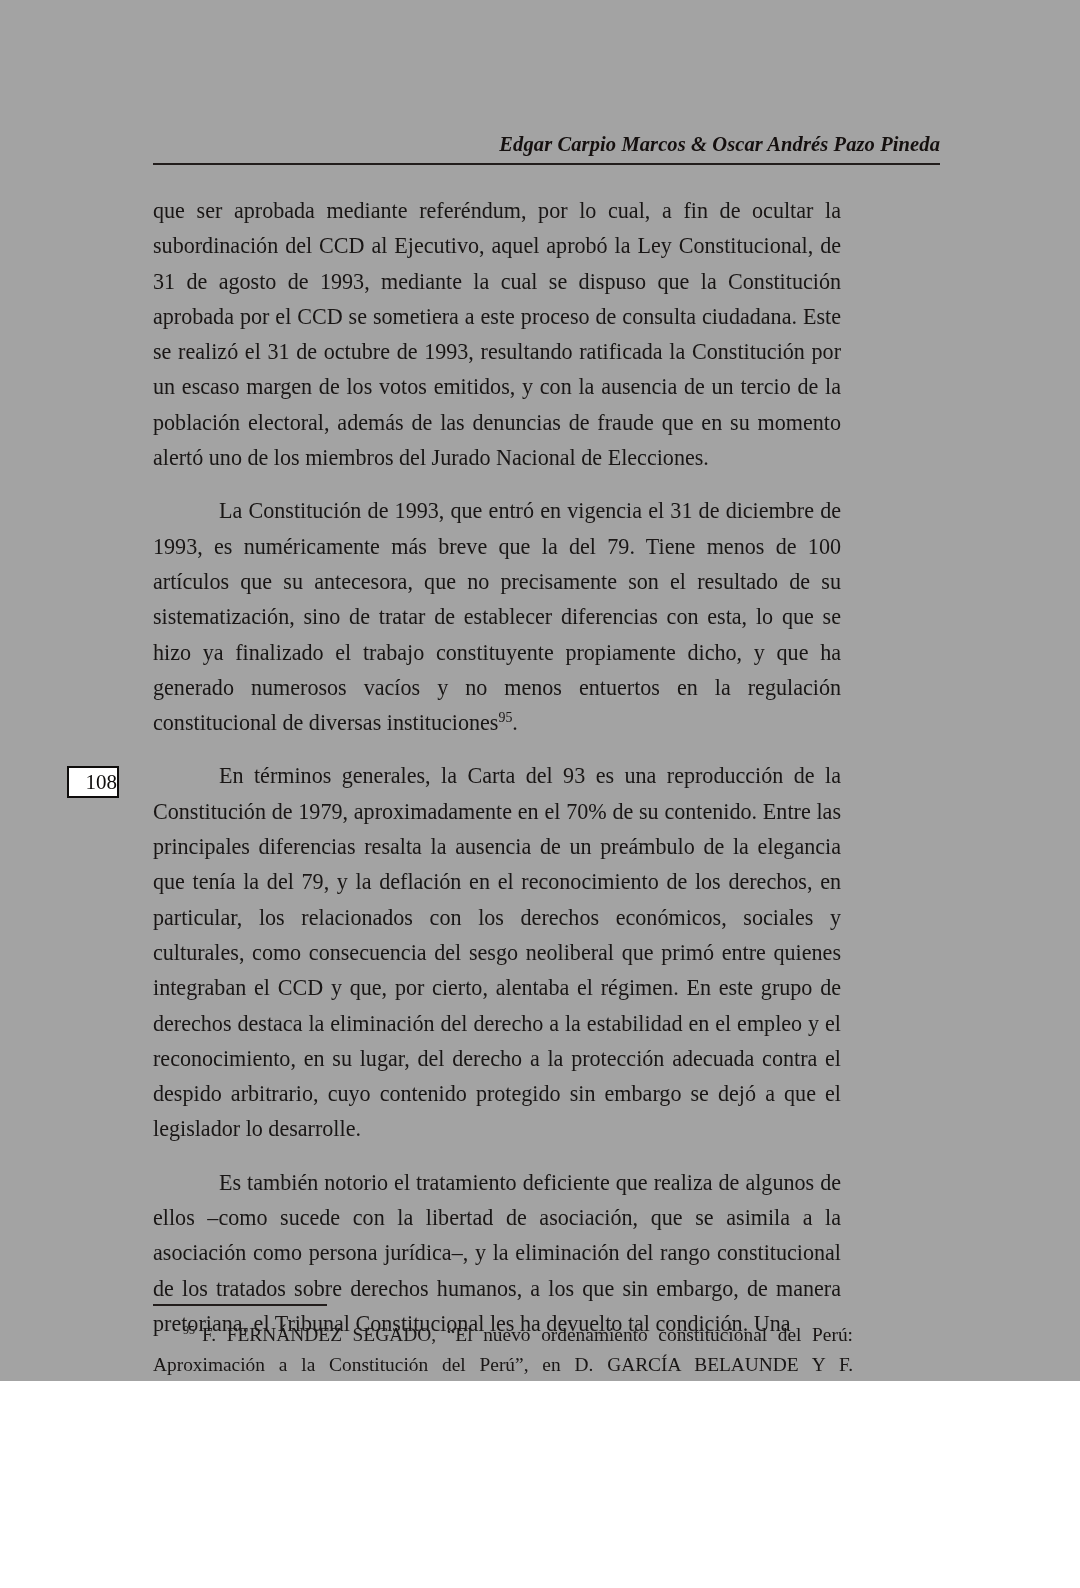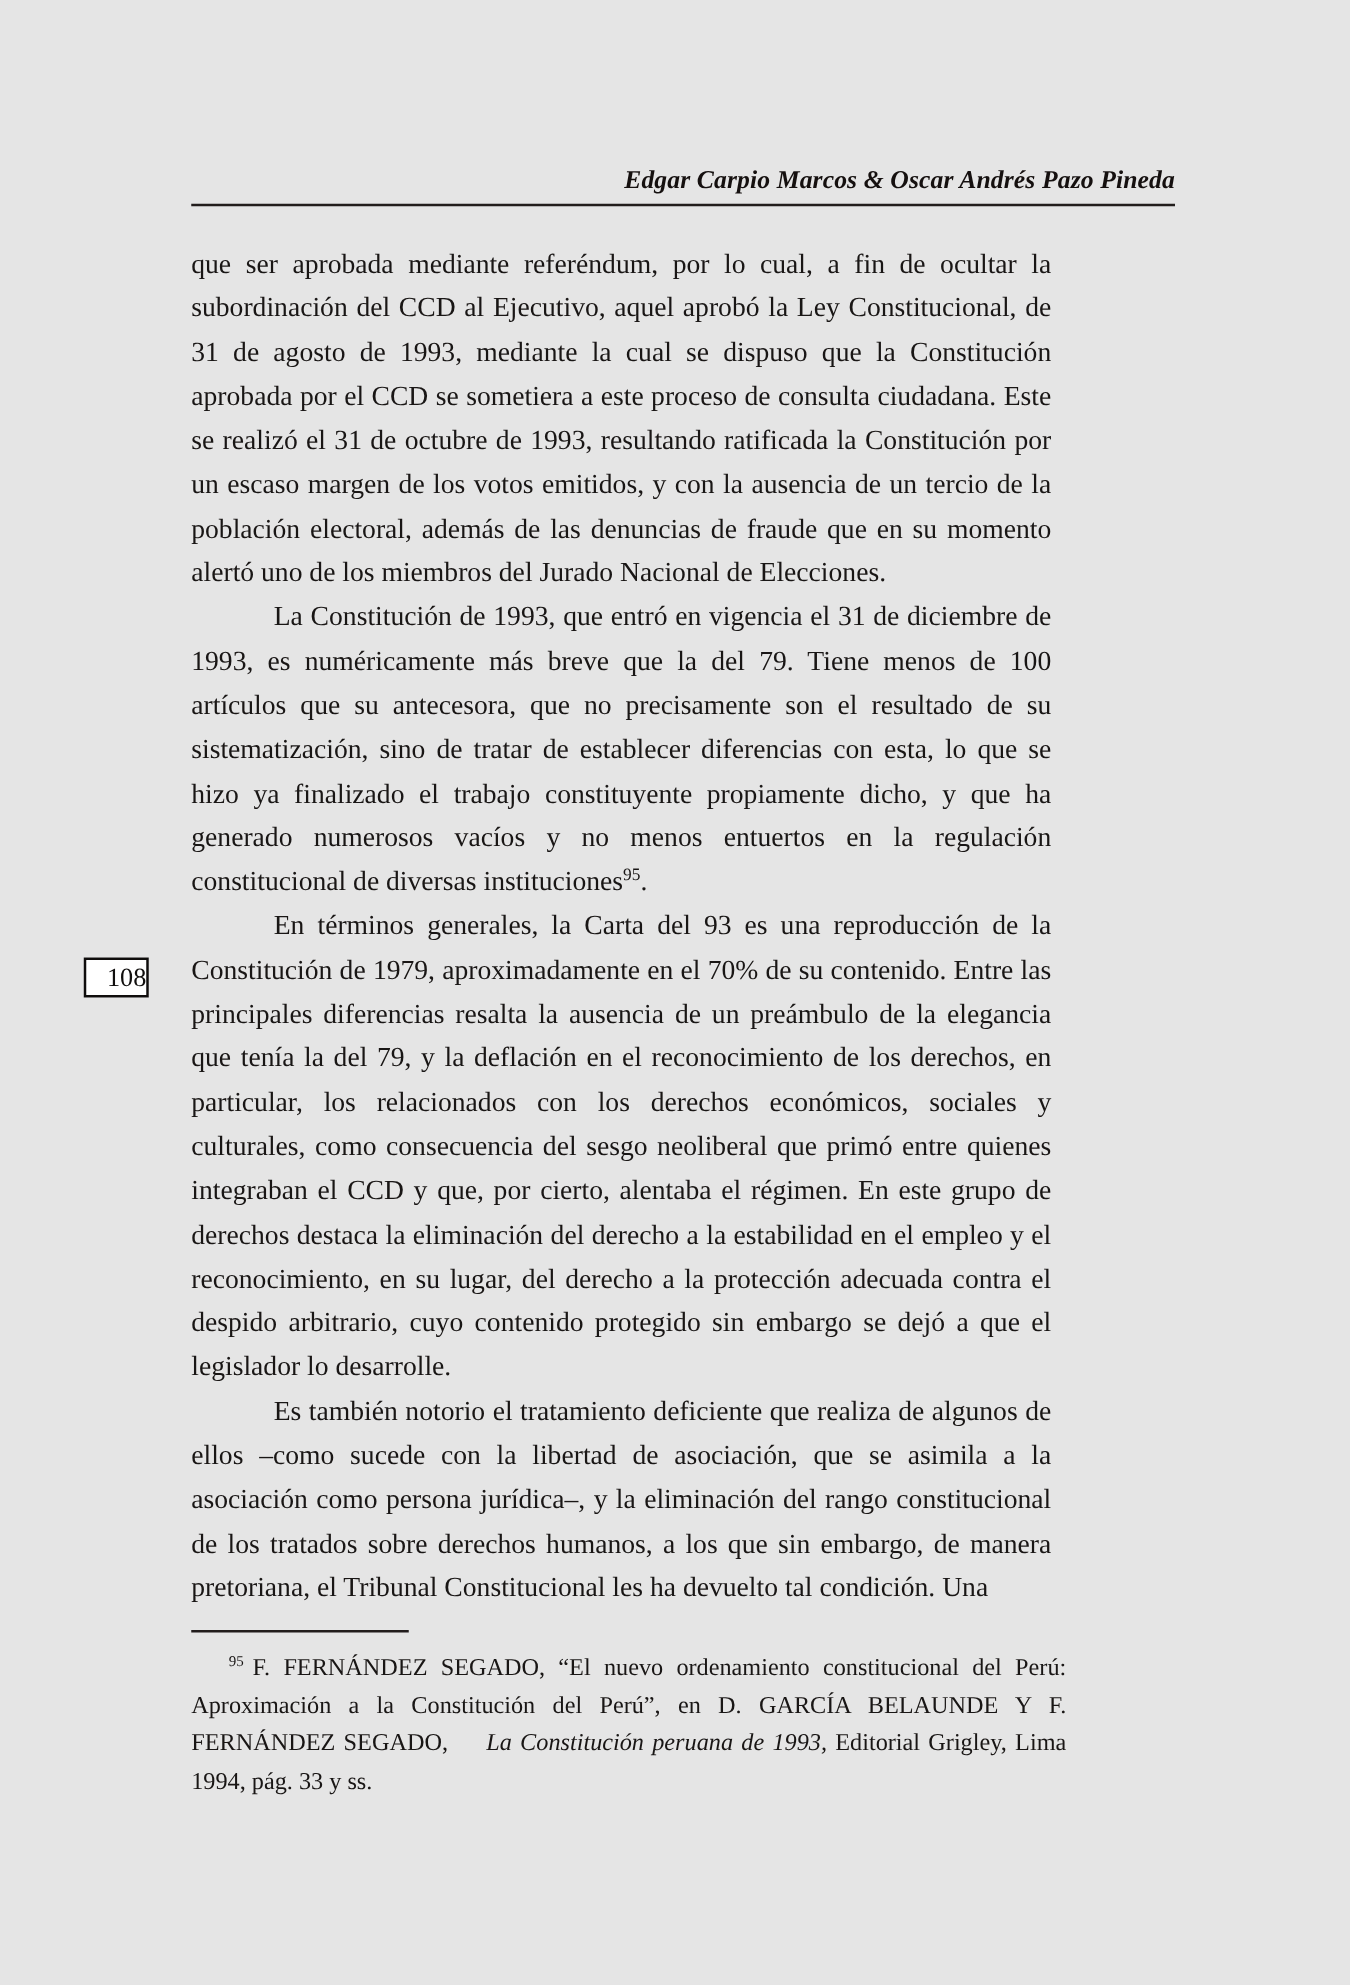--- a/index.html
+++ b/index.html
@@ -3,22 +3,22 @@
 <meta charset="utf-8">
 <style>
   html, body {
     margin: 0;
     padding: 0;
     background: #ffffff;
   }
   .page {
     position: relative;
     width: 1080px;
-    height: 1588px;
-    background: #e5e5e5;
+    height: 1381px;
+    background: #a3a3a3;
     overflow: hidden;
     font-family: "Liberation Serif", "DejaVu Serif", serif;
     color: #191615;
   }
 
   
   .running-head {
     position: absolute;
     left: 153px;
     top: 133px;
@@ -69,20 +69,21 @@
     margin: 0;
     font-size: 22.1px;
     line-height: 35.3px;
     text-align: justify;
     text-justify: inter-word;
     color: #191615;
     -webkit-hyphens: none;
     hyphens: none;
   }
   .para + .para {
+    margin-top: 18px;
   }
   .para.indent {
     text-indent: 66px;
   }
   .para sup {
     font-size: 0.63em;
     vertical-align: super;
     line-height: 0;
   }
 

